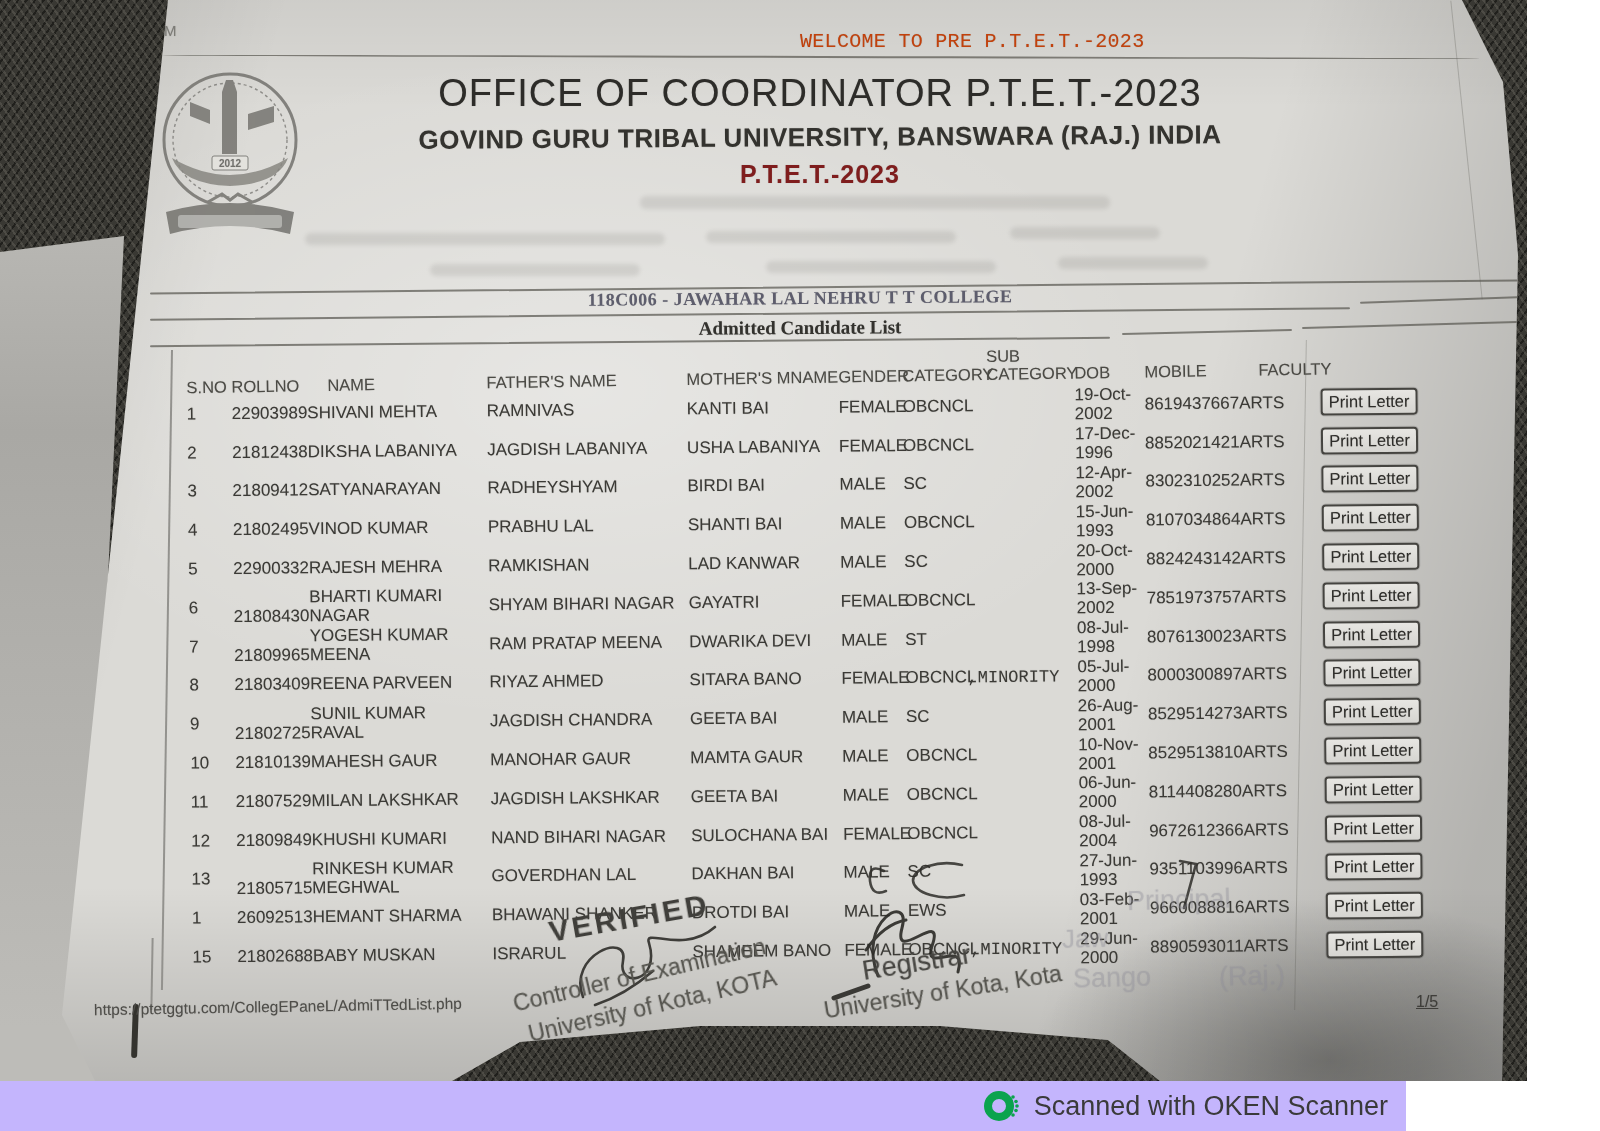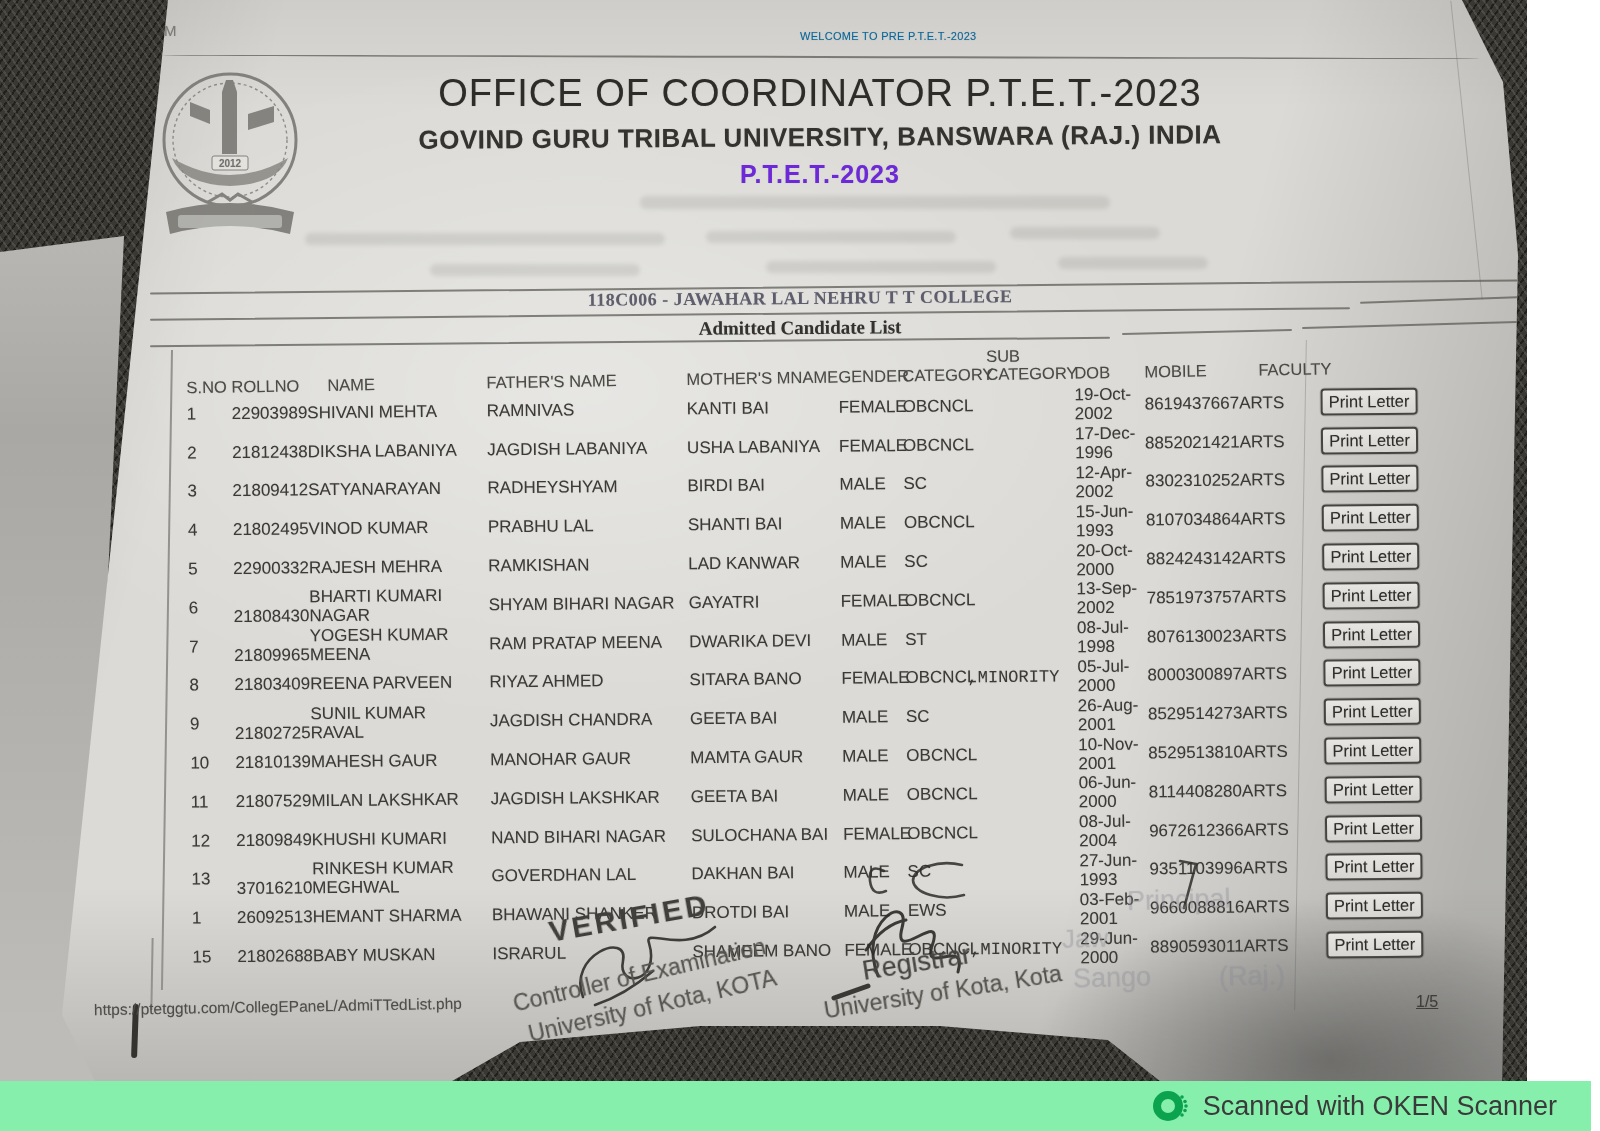--- a/index.html
+++ b/index.html
@@ -36,27 +36,27 @@
       linear-gradient(to bottom, rgba(0,0,0,.06), rgba(0,0,0,0) 10%, rgba(0,0,0,0) 82%, rgba(0,0,0,.16)),
       radial-gradient(420px 230px at 87% 98%, rgba(35,35,32,.38), rgba(0,0,0,0) 70%);
   }
   .paper *{text-shadow:0 0 1px rgba(70,70,64,.30);}
   
   .rule{position:absolute;height:2px;background:#5d5c56;border-radius:2px;opacity:.75;}
   .crease{position:absolute;width:1px;background:rgba(90,89,84,.30);}
   .ghost{position:absolute;background:#55534e;opacity:.13;border-radius:6px;filter:blur(2px);}
   
   .time{position:absolute;left:104px;top:22px;font-size:15px;color:#7c7b76;}
-  .welcome{position:absolute;left:800px;top:30px;font-size:11px;color:#0369a1;letter-spacing:.3px;}
+  .welcome{position:absolute;left:800px;top:30px;font-size:20px;color:#c2410c;letter-spacing:.3px;font-family:Liberation Mono, monospace;}
   .doc-title{position:absolute;left:330px;top:72px;width:980px;text-align:center;
     font-weight:normal;font-size:38px;color:#2d2c29;letter-spacing:1px;}
   .doc-sub{position:absolute;left:300px;top:122px;width:1040px;text-align:center;
     font-weight:bold;font-size:26px;color:#34332f;letter-spacing:.5px;transform:rotate(-.4deg);}
   .doc-sub2{position:absolute;left:300px;top:160px;width:1040px;text-align:center;
-    font-weight:bold;font-size:25px;color:#6d28d9;letter-spacing:1px;}
+    font-weight:bold;font-size:25px;color:#7f1d1d;letter-spacing:1px;}
   .college{position:absolute;left:300px;top:288px;width:1000px;text-align:center;
     font-family:"Liberation Serif",serif;font-weight:bold;font-size:18px;color:#47475a;
     letter-spacing:.5px;opacity:.85;transform:rotate(-.5deg);}
   .list-title{position:absolute;left:400px;top:317px;width:800px;text-align:center;
     font-family:"Liberation Serif",serif;font-weight:bold;font-size:19px;color:#33322e;transform:rotate(-.4deg);}
   
   .emblem{position:absolute;left:148px;top:62px;opacity:.82;filter:blur(.3px);}
   
   .table{position:absolute;left:186px;top:346px;width:1244px;transform:rotate(-.6deg);transform-origin:50% 0;}
   .trow,.thead{display:grid;grid-template-columns:45px 255px 200px 152px 64px 84px 88px 70px 176px 110px;align-items:center;}
@@ -86,22 +86,22 @@
   .stamp-registrar .r2{font-size:23px;color:#54534d;margin-top:4px;}
   .stamp-principal{position:absolute;left:1058px;top:878px;width:310px;height:120px;color:#8b8a96;
     opacity:.40;transform:rotate(-1.5deg);filter:blur(.6px);}
   .stamp-principal span{position:absolute;white-space:nowrap;}
   .sig{position:absolute;pointer-events:none;}
   .url{position:absolute;left:94px;top:998px;font-size:15.5px;color:#4e4d49;transform:rotate(-1deg);}
   .page-num{position:absolute;left:1416px;top:993px;font-size:16px;color:#3f3e3a;text-decoration:underline;}
   .vline{position:absolute;background:#93928e;width:1.5px;}
   .ink-dash{position:absolute;left:132px;top:1004px;width:6px;height:54px;background:#34332e;border-radius:3px;transform:rotate(2deg);}
   
-  .oken-bar{position:absolute;left:0;top:1081px;width:1591px;height:50px;background:#86efac;
-    display:flex;align-items:center;justify-content:flex-end;padding-right:34px;box-sizing:border-box;gap:13px;}
+  .oken-bar{position:absolute;left:0;top:1081px;width:1406px;height:50px;background:#c4b5fd;
+    display:flex;align-items:center;justify-content:flex-end;padding-right:18px;box-sizing:border-box;gap:13px;}
   .oken-label{font-size:27px;color:#3a3a3a;}
 </style>
 </head>
 <body>
 
 <div class="photo">
   <div class="under-paper"></div>
 
   <div class="paper">
 
@@ -386,21 +386,21 @@
           <span>9672612366</span><span>ARTS</span>
         </div>
         <div class="cell">
           <button class="print-btn">Print Letter</button>
         </div>
       </div>
 
       <div class="trow">
         <div class="cell">13</div>
         <div class="cell">
-          <span class="roll">37016210</span><span class="nm">RINKESH KUMAR MEGHWAL</span>
+          <span class="roll">21805715</span><span class="nm">RINKESH KUMAR MEGHWAL</span>
         </div>
         <div class="cell">GOVERDHAN LAL</div>
         <div class="cell">DAKHAN BAI</div>
         <div class="cell">MALE</div>
         <div class="cell">SC</div>
         <div class="cell subcat"><span></span></div>
         <div class="cell dob">27-Jun-1993</div>
         <div class="cell">
           <span>9351103996</span><span>ARTS</span>
         </div>

